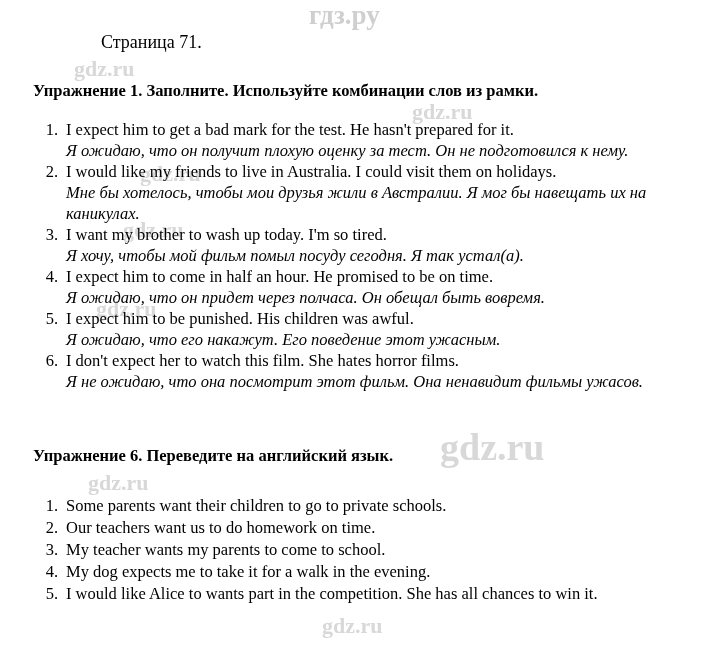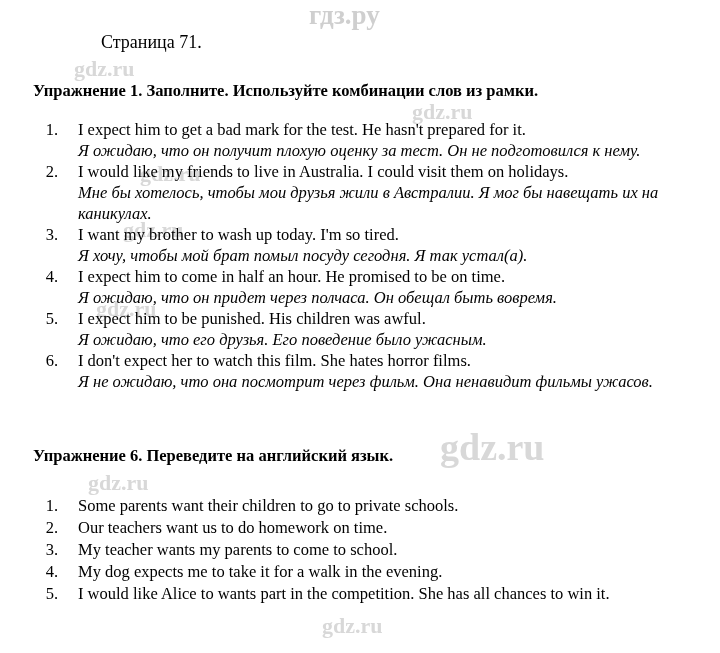--- a/index.html
+++ b/index.html
@@ -84,21 +84,20 @@
   .num {
     width: 25px;
     min-width: 25px;
     text-align: right;
     font-size: 16.5px;
     line-height: 21px;
     padding-right: 8px;
   }
   .body-col {
     flex: 1;
-    margin-left: 12px;
   }
   .en {
     font-size: 16.5px;
     line-height: 21px;
   }
   .ru {
     font-size: 16.5px;
     font-style: italic;
     line-height: 21px;
   }
@@ -140,45 +139,45 @@
         <div class="body-col">
           <div class="en">I would like my friends to live in Australia. I could visit them on holidays.</div>
           <div class="ru">Мне бы хотелось, чтобы мои друзья жили в Австралии. Я мог бы навещать их на каникулах.</div>
         </div>
       </div>
 
       <div class="item">
         <div class="num">3.</div>
         <div class="body-col">
           <div class="en">I want my brother to wash up today. I'm so tired.</div>
-          <div class="ru">Я хочу, чтобы мой брат помыл посуду сегодня. Я так устал(а).</div>
+          <div class="ru">Я хочу, чтобы мой фильм помыл посуду сегодня. Я так устал(а).</div>
         </div>
       </div>
 
       <div class="item">
         <div class="num">4.</div>
         <div class="body-col">
           <div class="en">I expect him to come in half an hour. He promised to be on time.</div>
           <div class="ru">Я ожидаю, что он придет через полчаса. Он обещал быть вовремя.</div>
         </div>
       </div>
 
       <div class="item">
         <div class="num">5.</div>
         <div class="body-col">
           <div class="en">I expect him to be punished. His children was awful.</div>
-          <div class="ru">Я ожидаю, что его друзья. Его поведение было ужасным.</div>
+          <div class="ru">Я ожидаю, что его накажут. Его поведение этот ужасным.</div>
         </div>
       </div>
 
       <div class="item">
         <div class="num">6.</div>
         <div class="body-col">
           <div class="en">I don't expect her to watch this film. She hates horror films.</div>
-          <div class="ru">Я не ожидаю, что она посмотрит через фильм. Она ненавидит фильмы ужасов.</div>
+          <div class="ru">Я не ожидаю, что она посмотрит этот фильм. Она ненавидит фильмы ужасов.</div>
         </div>
       </div>
 
     </div>
 
     <div class="ex-head ex6-head">Упражнение 6. Переведите на английский язык.</div>
 
     <div class="list list6">
 
       <div class="item">

